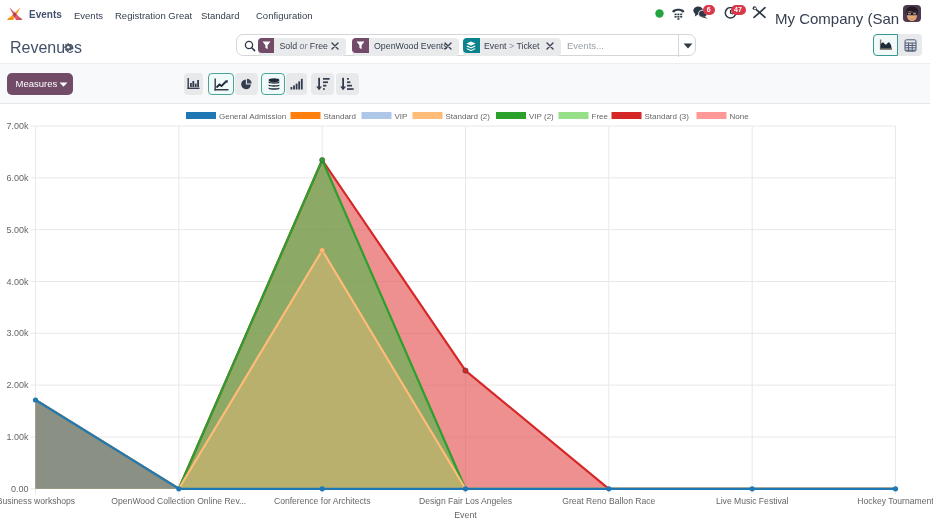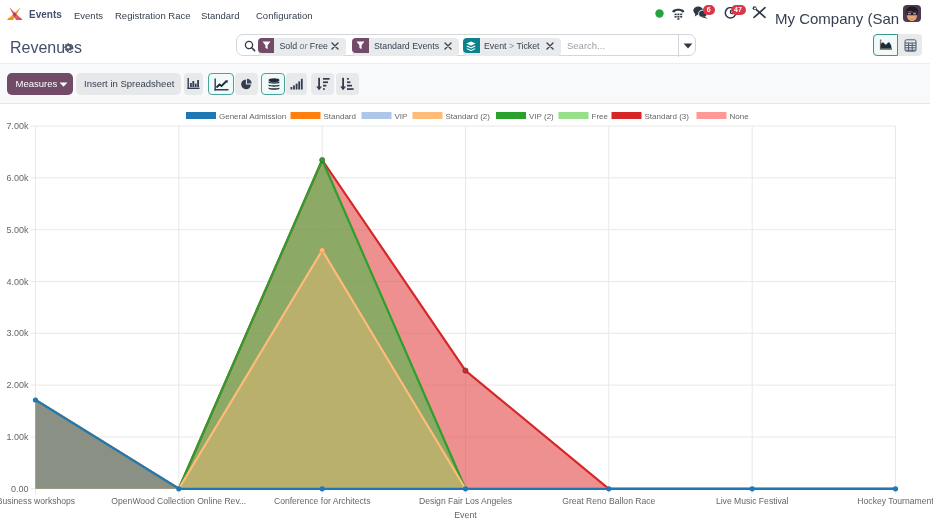--- a/index.html
+++ b/index.html
@@ -33,21 +33,21 @@
   <div id="nav">
     <svg class="abs" style="left:6px;top:7px" width="18" height="13" viewBox="0 0 18 13">
       <polygon points="14.8,0.2 1,12.7 7.4,12.7" fill="#f59d20"></polygon>
       <polygon points="3.2,0.2 9.9,12.7 16.4,12.7" fill="#e25c6e"></polygon>
       <polygon points="8.7,5.4 10.4,7.1 8.6,10.4 6.8,7.2" fill="#ab3f58"></polygon>
       <polygon points="1,12.7 7.4,12.7 6.3,11.2 2.7,11.2" fill="#e88c04"></polygon>
       <polygon points="9.9,12.7 16.4,12.7 15.1,11.2 11.1,11.2" fill="#c84258"></polygon>
     </svg>
     <span class="appname">Events</span>
     <span class="menu" style="left:74px">Events</span>
-    <span class="menu" style="left:115px">Registration Race</span>
+    <span class="menu" style="left:115px">Registration Great</span>
     <span class="menu" style="left:201px">Standard</span>
     <span class="menu" style="left:256px">Configuration</span>
 
     <svg class="abs" style="left:655px;top:9px" width="9" height="9">
         <circle cx="4.5" cy="4.5" r="4.2" fill="#23a43f"></circle>
       </svg>
 
     <svg class="abs" style="left:671px;top:6px" width="15" height="14" viewBox="0 0 15 14">
       <path d="M1.2 6 C1.2 1.8 13.4 1.8 13.4 6 L11.2 6.6 C10.6 4.2 4 4.2 3.4 6.6 Z" fill="#2c3845"></path>
       <g fill="#2c3845">
@@ -119,40 +119,40 @@
             <path d="M1 1 L7 7 M7 1 L1 7" stroke="#374151" stroke-width="1.4" stroke-linecap="round"></path>
           </svg>
       </div>
 
       <div class="chip" style="left:115px;width:107px;">
         <div class="chipicon" style="background:#714B67">
           <svg style="position:absolute;left:4px;top:3px" width="9" height="9" viewBox="0 0 9 9">
               <path d="M0.5 0.5 H8.5 L5.6 4.2 V8.2 L3.4 6.8 V4.2 Z" fill="#fff"></path>
             </svg>
         </div>
-        <span class="chiptxt" style="left:22px">Standard Events</span>
+        <span class="chiptxt" style="left:22px">OpenWood Events</span>
         <svg class="abs" style="left:92px;top:4px" width="8" height="8" viewBox="0 0 8 8">
             <path d="M1 1 L7 7 M7 1 L1 7" stroke="#374151" stroke-width="1.4" stroke-linecap="round"></path>
           </svg>
       </div>
 
       <div class="chip" style="left:226px;width:98px;">
         <div class="chipicon" style="background:#0b838c">
           <svg style="position:absolute;left:3px;top:2.5px" width="10" height="10" viewBox="0 0 10 10">
             <path d="M5 0.5 L9.5 2.6 L5 4.7 L0.5 2.6 Z" fill="#fff"></path>
             <path d="M1.1 4.5 L5 6.3 L8.9 4.5 L9.5 5.4 L5 7.5 L0.5 5.4 Z" fill="#fff"></path>
             <path d="M1.1 7.2 L5 9 L8.9 7.2 L9.5 8.1 L5 10.2 L0.5 8.1 Z" fill="#fff"></path>
           </svg>
         </div>
         <span class="chiptxt" style="left:21px">Event <span style="color:#8a929c">&gt;</span> Ticket</span>
         <svg class="abs" style="left:83px;top:4px" width="8" height="8" viewBox="0 0 8 8">
             <path d="M1 1 L7 7 M7 1 L1 7" stroke="#374151" stroke-width="1.4" stroke-linecap="round"></path>
           </svg>
       </div>
-      <span class="abs" style="left:330px;top:5px;font-size:9.5px;color:#9aa0a8;">Search...</span>
+      <span class="abs" style="left:330px;top:5px;font-size:9.5px;color:#9aa0a8;">Events...</span>
       <div class="abs" style="left:441px;top:0px;width:1px;height:22px;background:#d4d6d9;"></div>
       <svg class="abs" style="left:446px;top:8.5px" width="10" height="6" viewBox="0 0 10 6">
           <path d="M0.6 0.6 H9.4 L5 5.4 Z" fill="#2c3845"></path>
         </svg>
     </div>
 
     <div class="abs" style="left:873px;top:6px;width:25px;height:21.5px;background:#f1faf9;border:1px solid #3a968e;border-radius:4px 0 0 4px;">
       <svg class="abs" style="left:5px;top:4px" width="14" height="13" viewBox="0 0 14 13">
         <path d="M1.6 0.5 V10 H13" fill="none" stroke="#84766f" stroke-width="1.4"></path>
         <path d="M1.6 10 L1.6 5.5 C3.4 2.6 4.6 3.4 6 5.2 C7.4 7 8.4 3.2 9.6 3.2 C10.8 3.2 11.6 5 12.4 7.2 L12.4 10 Z" fill="#1f2b3a"></path>
@@ -173,23 +173,20 @@
       </svg>
     </div>
   </div>
 
   <div id="toolbar">
     <div class="btn" style="left:7px;width:66px;background:#714B67;color:#fff;">
       <span class="abs" style="left:8.5px;top:4.5px;font-size:9.5px;font-weight:500;">Measures</span>
       <svg class="abs" style="left:52px;top:9px" width="9" height="5" viewBox="0 0 9 5">
           <path d="M0.5 0.5 H8.5 L4.5 4.7 Z" fill="#fff"></path>
         </svg>
-    </div>
-    <div class="btn" style="left:76px;width:105px;background:#e7e8ea;">
-      <span class="abs" style="left:8px;top:4.5px;font-size:9.5px;font-weight:500;color:#374151;">Insert in Spreadsheet</span>
     </div>
 
     <div class="ibtn" style="left:183.5px;width:19px;">
       <svg class="abs" style="left:3px;top:4px" width="13" height="13" viewBox="0 0 13 13">
         <g fill="#333b4e">
           <rect x="0.5" y="1" width="1.4" height="11"></rect>
           <rect x="0.5" y="10.6" width="12" height="1.4"></rect>
           <rect x="3" y="6" width="1.8" height="4"></rect>
           <rect x="5.4" y="4" width="1.8" height="6"></rect>
           <rect x="7.8" y="6.6" width="1.8" height="3.4"></rect>

